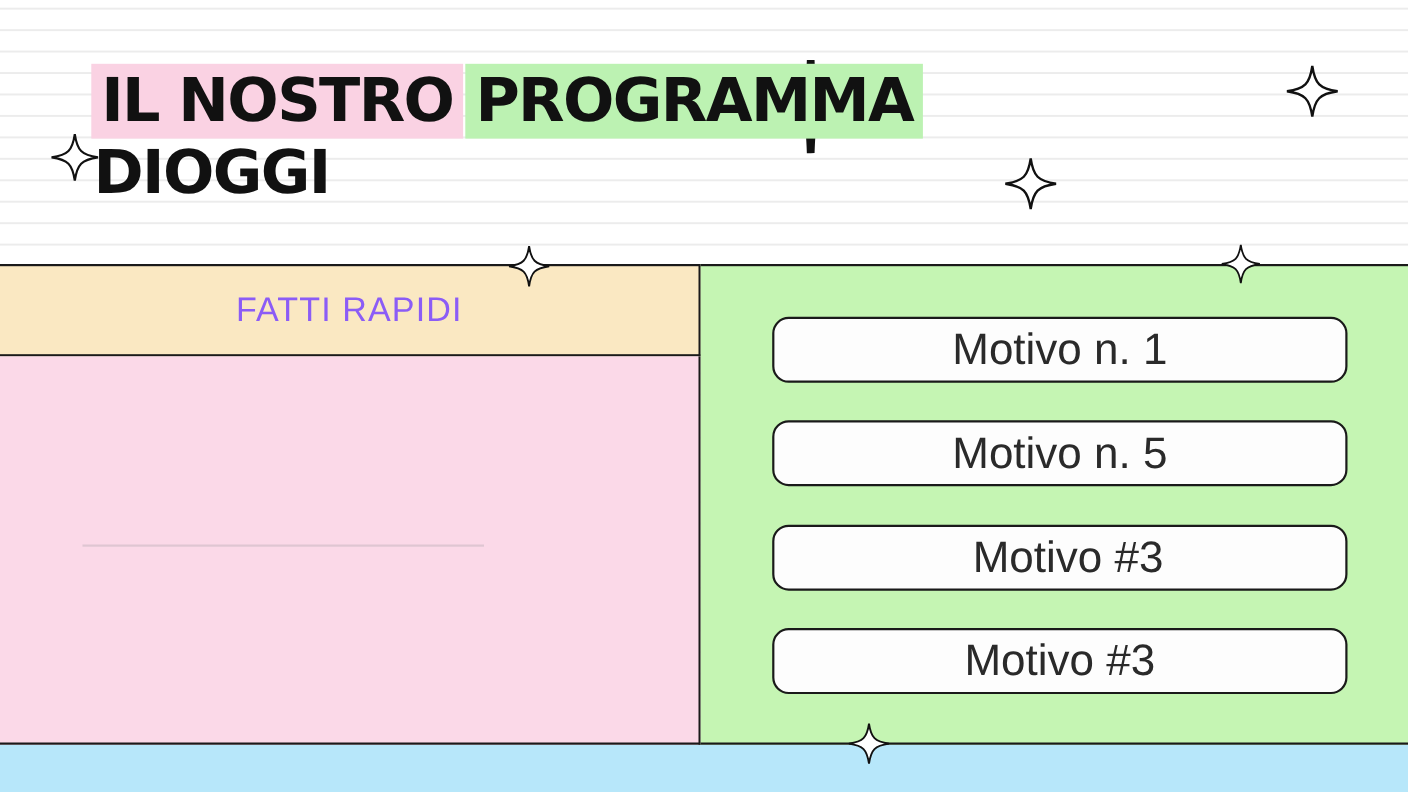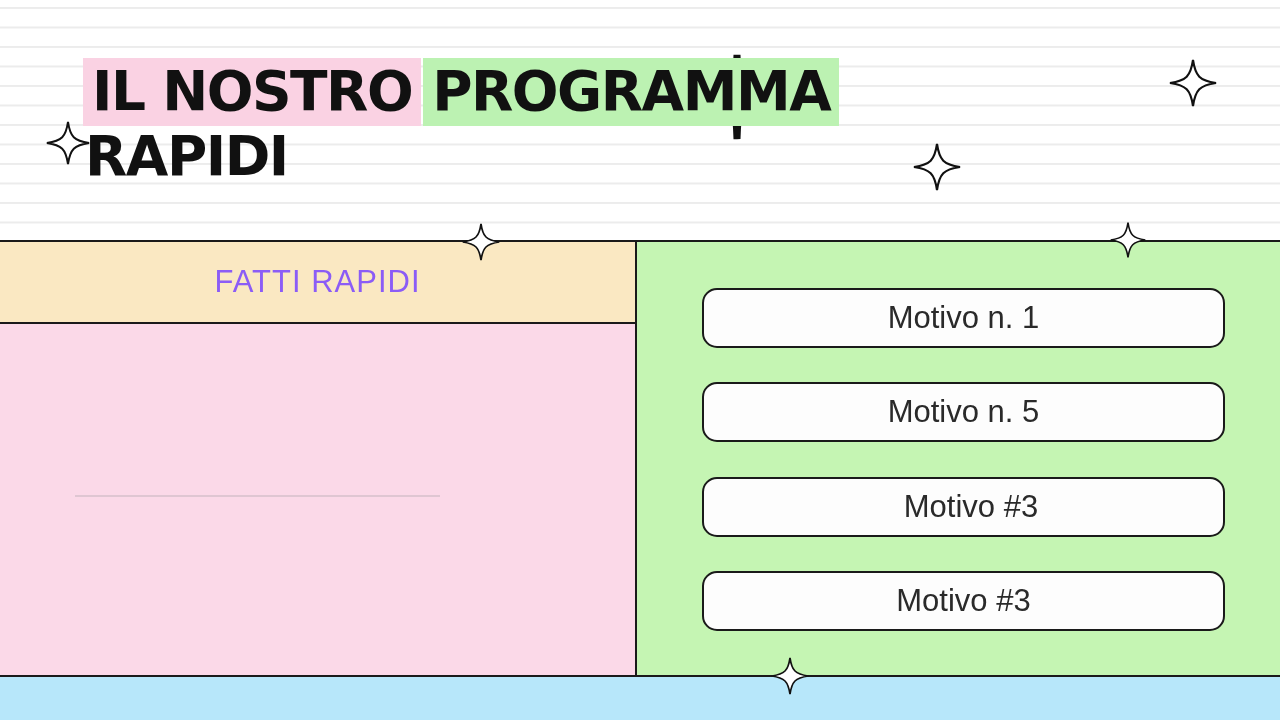--- a/index.html
+++ b/index.html
@@ -54,21 +54,21 @@
   }
   .panel-green{
     left:637px;top:240px;width:643px;height:437px;
     background:#c5f5b3;
     border-top:2px solid #1a1a1a;border-bottom:2px solid #1a1a1a;
   }
   .motivo-btn{
     position:absolute;left:65px;width:523px;height:60px;box-sizing:border-box;
     background:#fdfdfd;border:2px solid #1a1a1a;border-radius:15px;
     display:flex;align-items:center;justify-content:center;
-    font-size:31px;color:#2a2a2a;cursor:pointer;
+    font-size:40px;color:#2a2a2a;cursor:pointer;
   }
   .btn-1{top:46px;}
   .btn-2{top:140px;}
   .btn-3{top:235px;padding-left:15px;}
   .btn-4{top:329px;}
   
   .bottom-bar{
     position:absolute;left:0;top:677px;width:1280px;height:43px;
     background:#b7e7fa;z-index:2;
   }
@@ -83,21 +83,21 @@
 </svg>
 
 <div class="title-block">
   <div class="title-line">
     <span class="hl hl-pink">
       <span>IL NOSTRO</span>
     </span><span class="hl hl-green">
       <span>PROGRAMMA</span>
     </span>
   </div>
-  <div class="title-line title-line2">RAPIDI</div>
+  <div class="title-line title-line2">DIOGGI</div>
 </div>
 
 <svg class="sparkle z-front" style="left:46px;top:119px;" width="44" height="48" viewBox="0 0 100 100">
   <path d="M50,2 C55,36 64,45 98,50 C64,55 55,64 50,98 C45,64 36,55 2,50 C36,45 45,36 50,2 Z" fill="#ffffff" stroke="#111" stroke-width="4.5"></path>
 </svg>
 <svg class="sparkle z-front" style="left:1169px;top:57px;" width="48" height="52" viewBox="0 0 100 100">
   <path d="M50,2 C55,36 64,45 98,50 C64,55 55,64 50,98 C45,64 36,55 2,50 C36,45 45,36 50,2 Z" fill="#ffffff" stroke="#111" stroke-width="4.5"></path>
 </svg>
 <svg class="sparkle z-front" style="left:913px;top:141px;" width="48" height="52" viewBox="0 0 100 100">
   <path d="M50,2 C55,36 64,45 98,50 C64,55 55,64 50,98 C45,64 36,55 2,50 C36,45 45,36 50,2 Z" fill="#ffffff" stroke="#111" stroke-width="4.5"></path>

